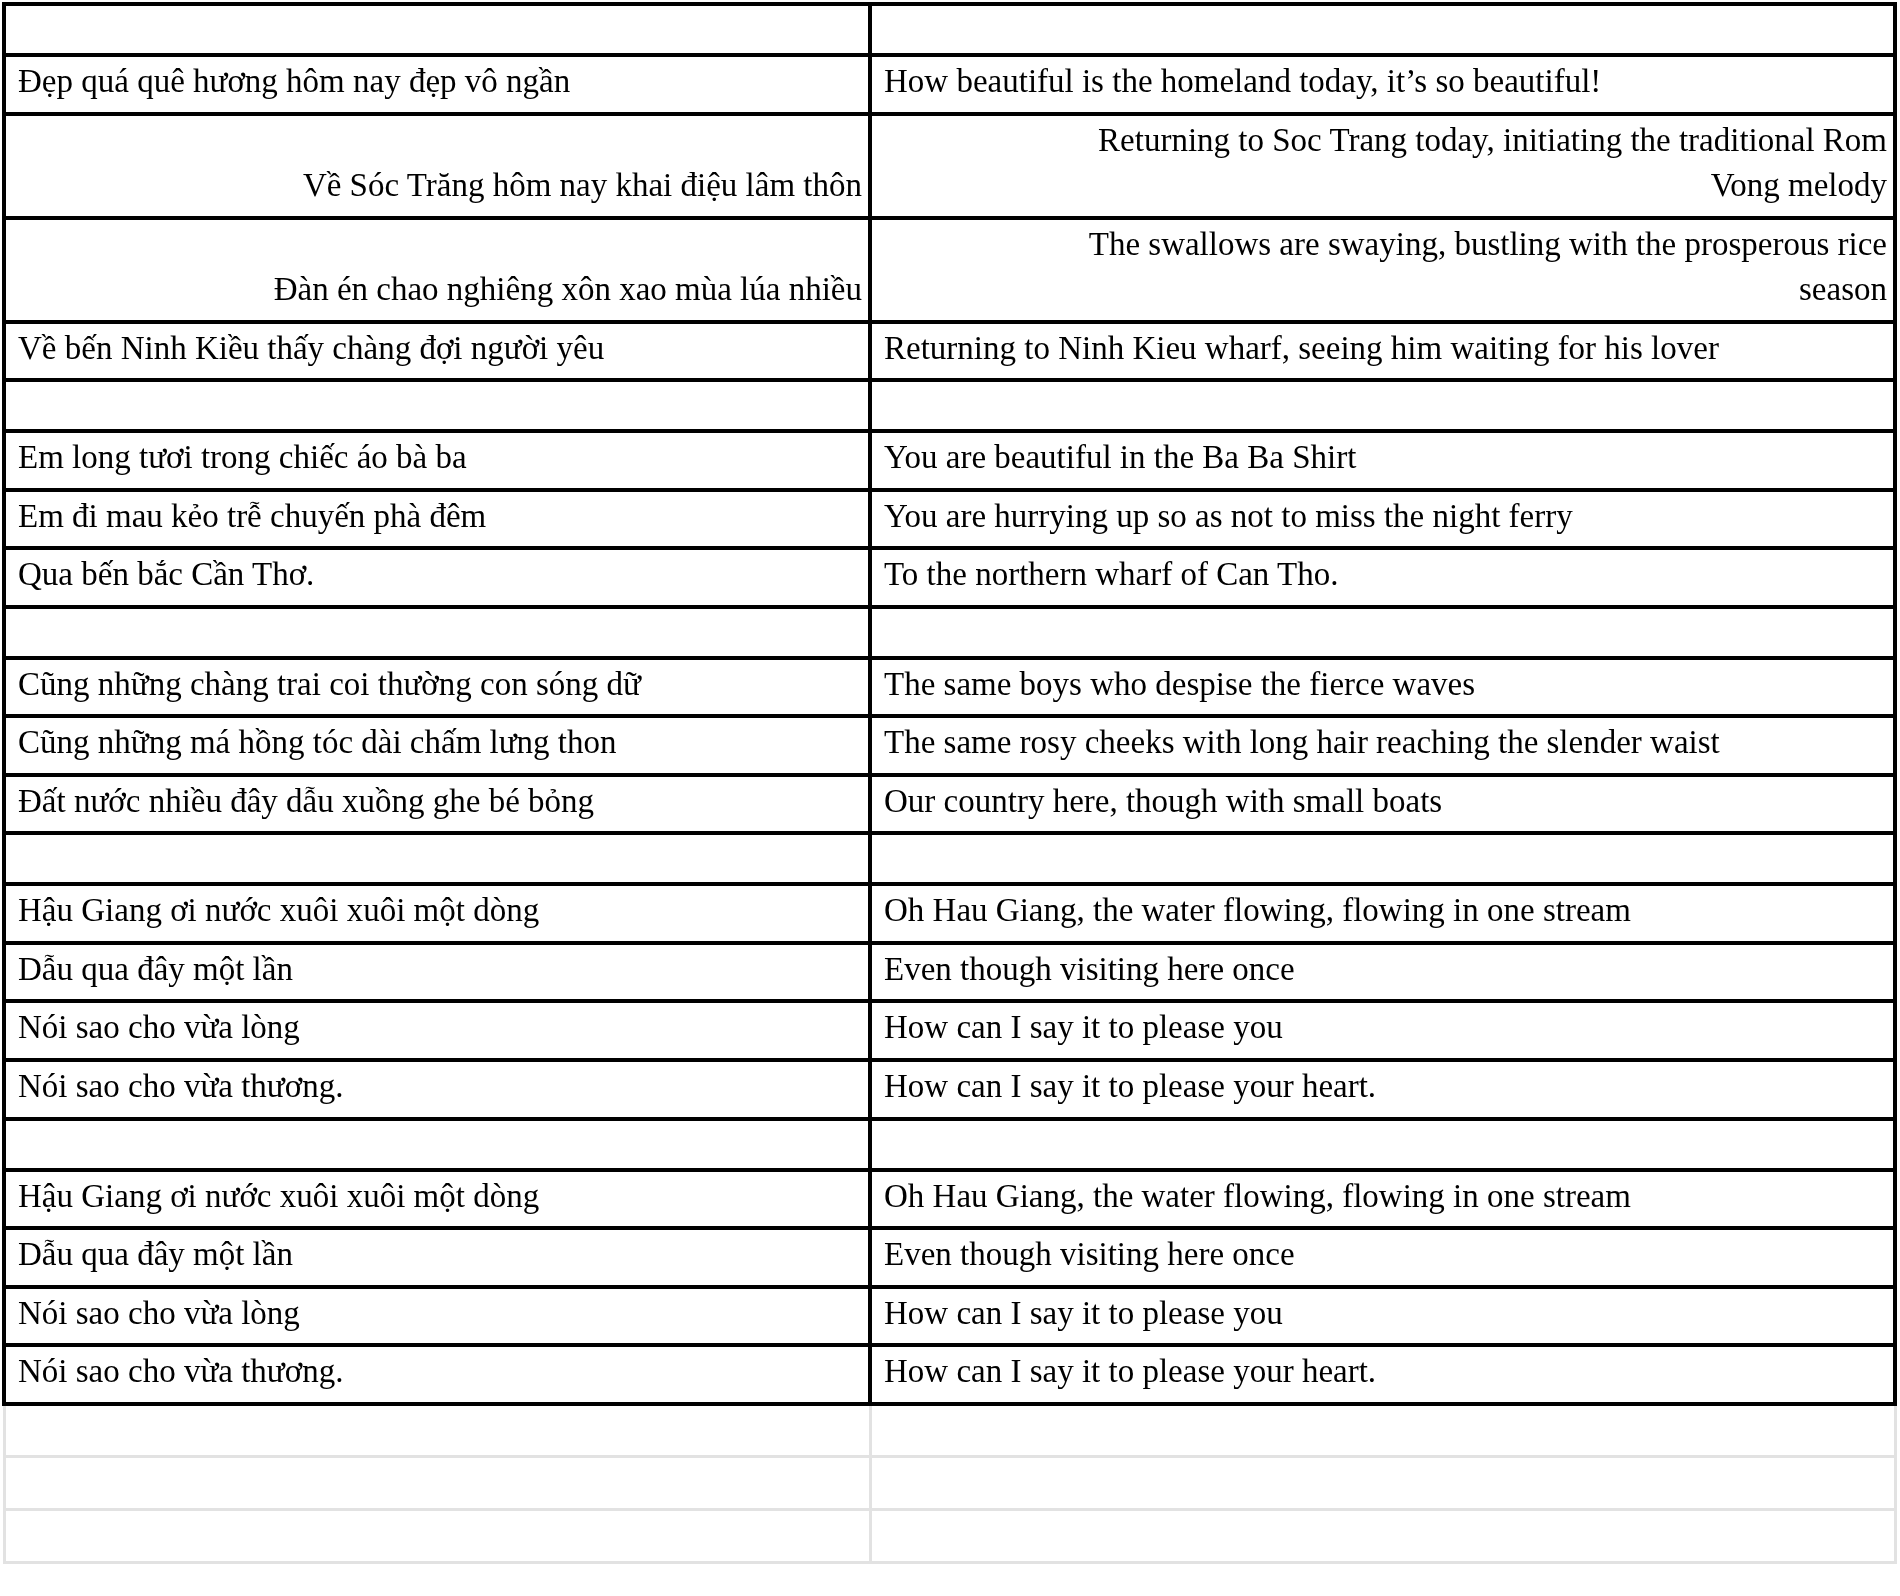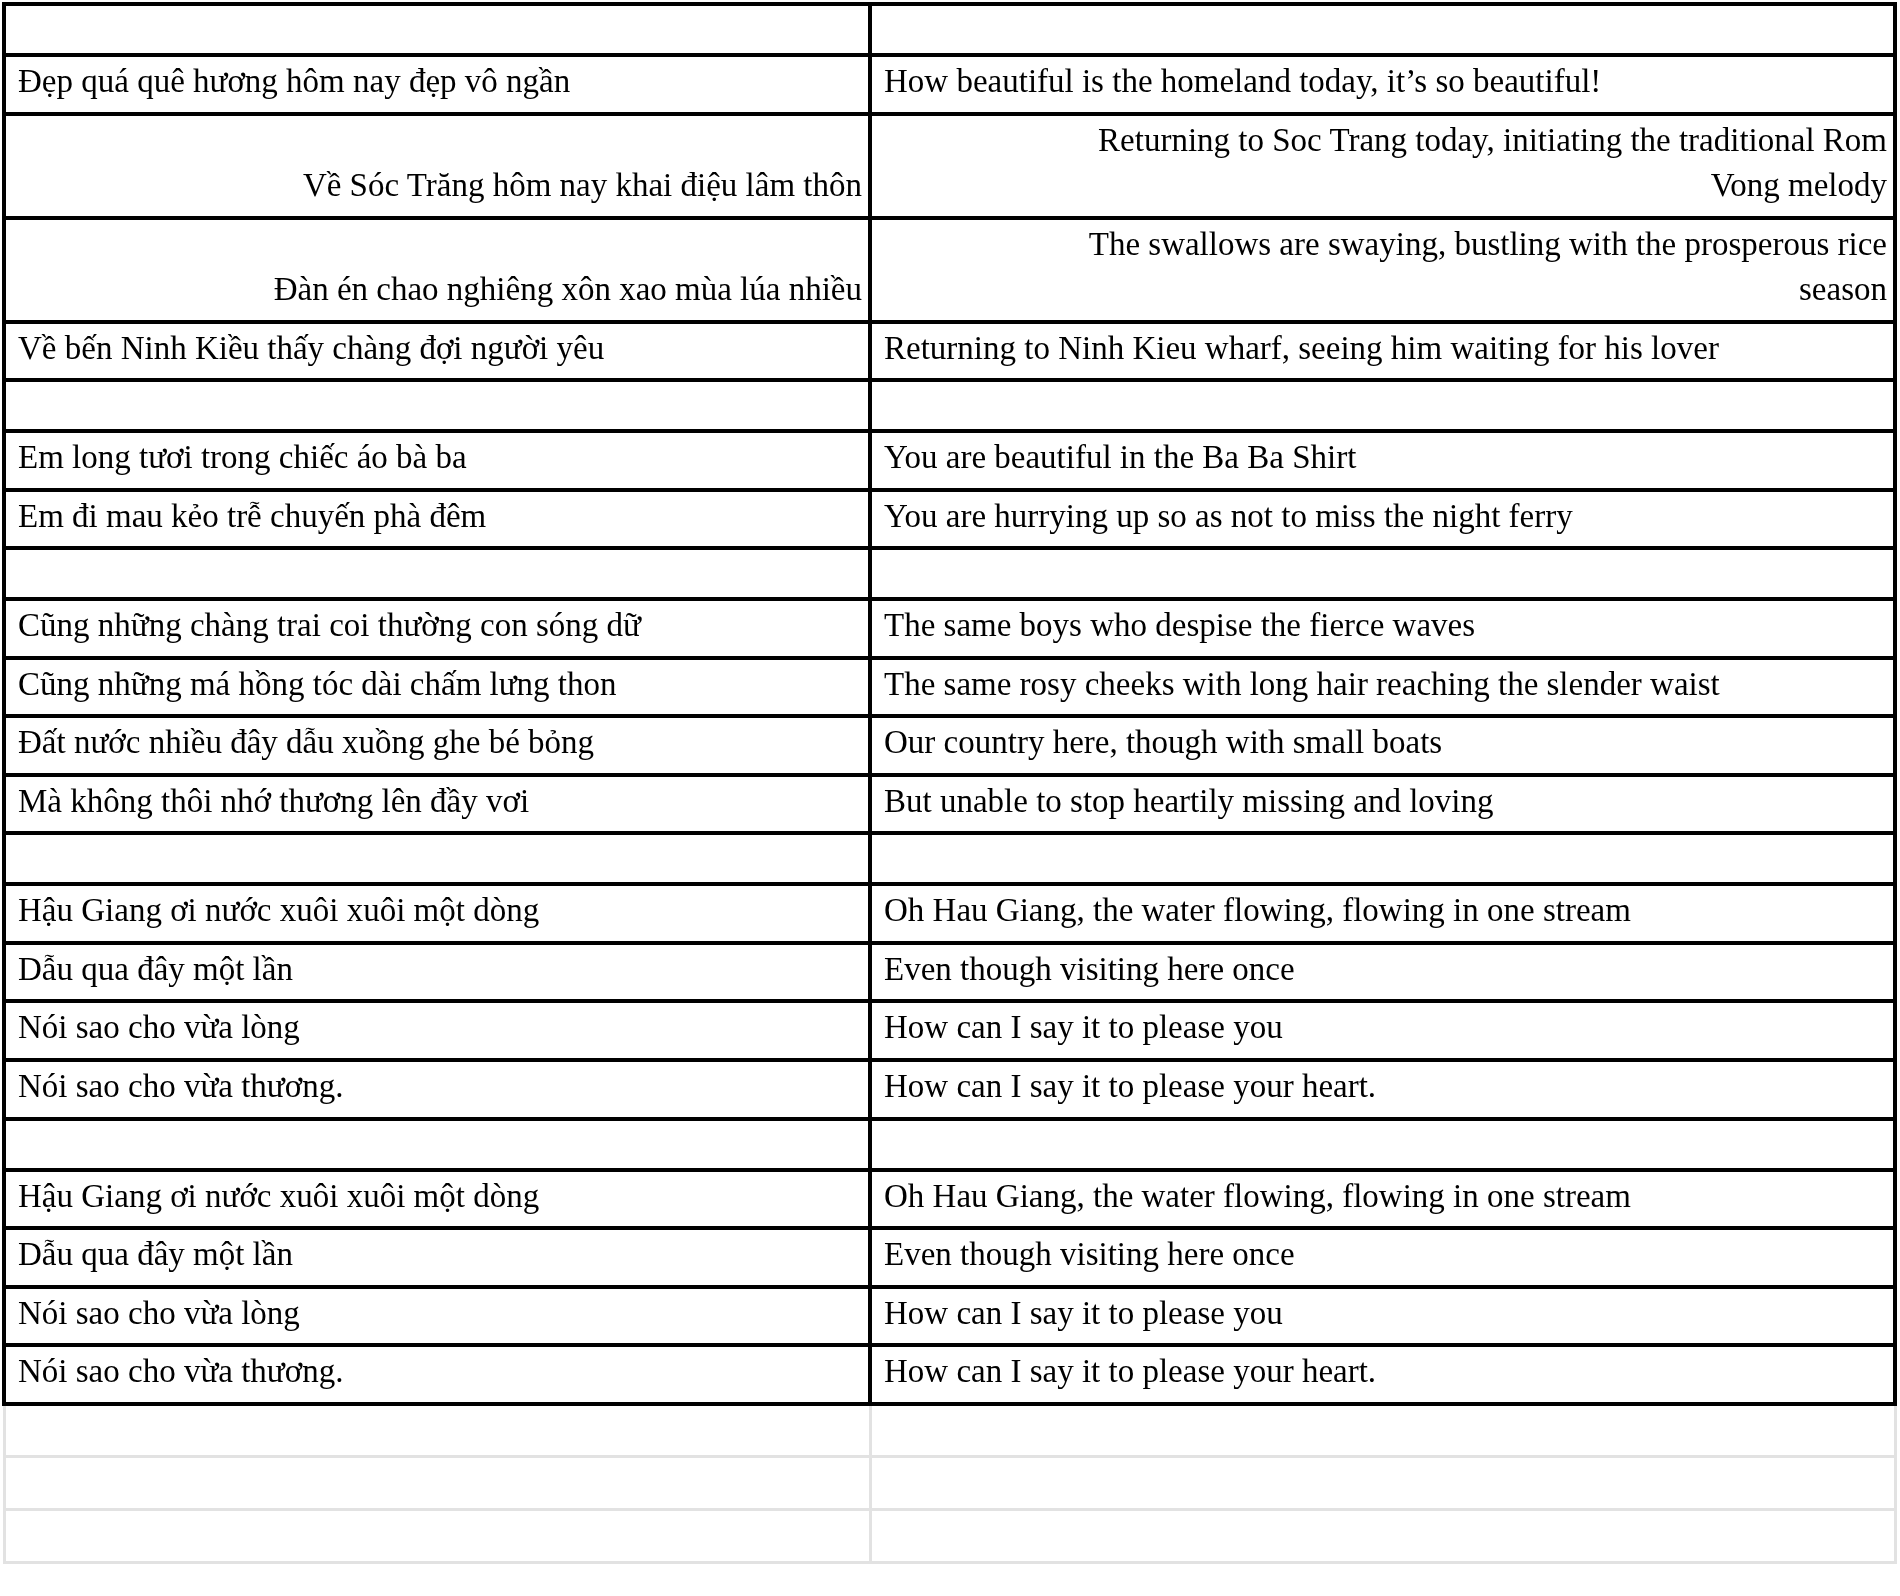--- a/index.html
+++ b/index.html
@@ -83,39 +83,39 @@
           <td></td>
         </tr>
         <tr class="r-single">
           <td>Em long tươi trong chiếc áo bà ba</td>
           <td>You are beautiful in the Ba Ba Shirt</td>
         </tr>
         <tr class="r-single">
           <td>Em đi mau kẻo trễ chuyến phà đêm</td>
           <td>You are hurrying up so as not to miss the night ferry</td>
         </tr>
+        <tr class="r-single">
+          <td>Qua bến bắc Cần Thơ.</td>
+          <td>To the northern wharf of Can Tho.</td>
+        </tr>
         <tr class="r-empty">
           <td></td>
           <td></td>
         </tr>
         <tr class="r-single">
           <td>Cũng những chàng trai coi thường con sóng dữ</td>
           <td>The same boys who despise the fierce waves</td>
         </tr>
         <tr class="r-single">
           <td>Cũng những má hồng tóc dài chấm lưng thon</td>
           <td>The same rosy cheeks with long hair reaching the slender waist</td>
         </tr>
         <tr class="r-single">
           <td>Đất nước nhiều đây dẫu xuồng ghe bé bỏng</td>
           <td>Our country here, though with small boats</td>
-        </tr>
-        <tr class="r-single">
-          <td>Mà không thôi nhớ thương lên đầy vơi</td>
-          <td>But unable to stop heartily missing and loving</td>
         </tr>
         <tr class="r-empty">
           <td></td>
           <td></td>
         </tr>
         <tr class="r-single">
           <td>Hậu Giang ơi nước xuôi xuôi một dòng</td>
           <td>Oh Hau Giang, the water flowing, flowing in one stream</td>
         </tr>
         <tr class="r-single">

